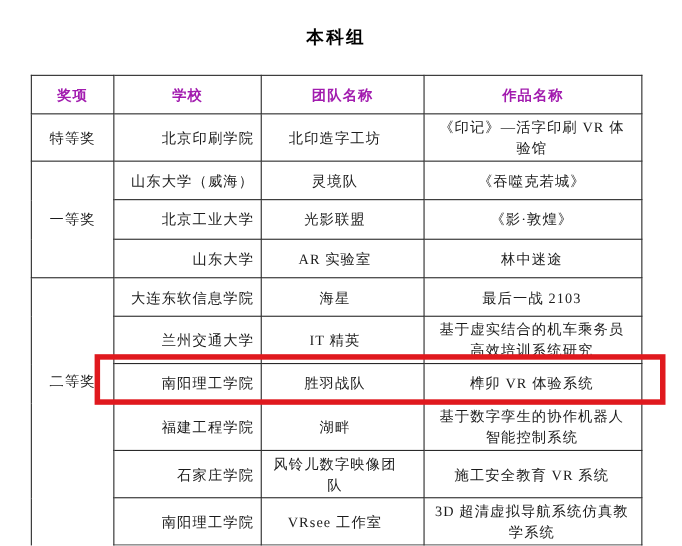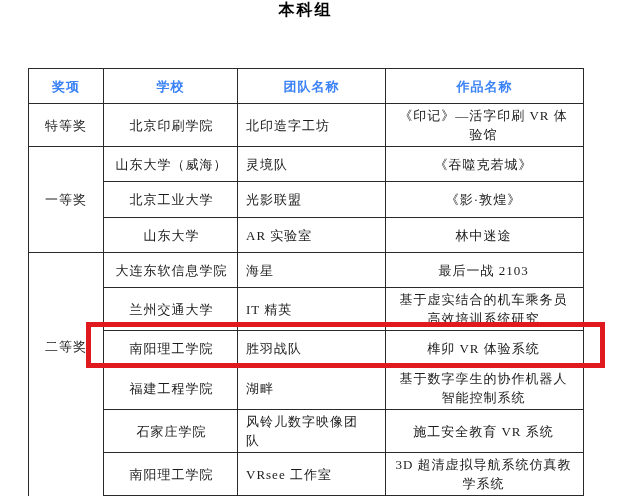--- a/index.html
+++ b/index.html
@@ -7,21 +7,21 @@
   body {
     position: relative;
     width: 620px;
     height: 496px;
     overflow: hidden;
     font-family: "Liberation Serif", "DejaVu Serif", serif;
     color: #1b1b1b;
   }
   .doc-title {
     position: absolute;
-    top: 0;
+    top: 24px;
     left: 28px;
     width: 555px;
     text-align: center;
     font-size: 16px;
     font-weight: 700;
     letter-spacing: 2px;
     color: #000;
   }
   table.awards {
     position: absolute;
@@ -40,28 +40,28 @@
     font-size: 13px;
     letter-spacing: 1px;
     line-height: 19px;
     vertical-align: middle;
     overflow: hidden;
   }
   .awards th {
     font-weight: 700;
     text-align: center;
     height: 35px;
-    color: #3b82f6;
+    color: #a21caf;
   }
   .awards td.award {
     text-align: center;
     margin-left: 36px;
   }
-  .awards td.school { padding: 2px 6px 2px 8px; text-align: center; }
-  .awards td.team   { padding: 2px 22px 2px 8px; text-align: left; }
+  .awards td.school { padding: 2px 6px 2px 8px; text-align: right; }
+  .awards td.team   { padding: 2px 22px 2px 8px; text-align: center; }
   .awards td.work   { padding: 2px 10px 2px 8px; text-align: center; }
   .awards td.award.deep { padding-bottom: 80px; }
   tr.rh35 { height: 35px; }
   tr.rh36 { height: 36px; margin-left: 36px; }
   tr.rh40 { height: 40px; }
   tr.rh41 { height: 41px; }
   tr.rh43 { height: 43px; }
   tr.rh-partial { height: 24px; }
   .highlight-box {
     position: absolute;

